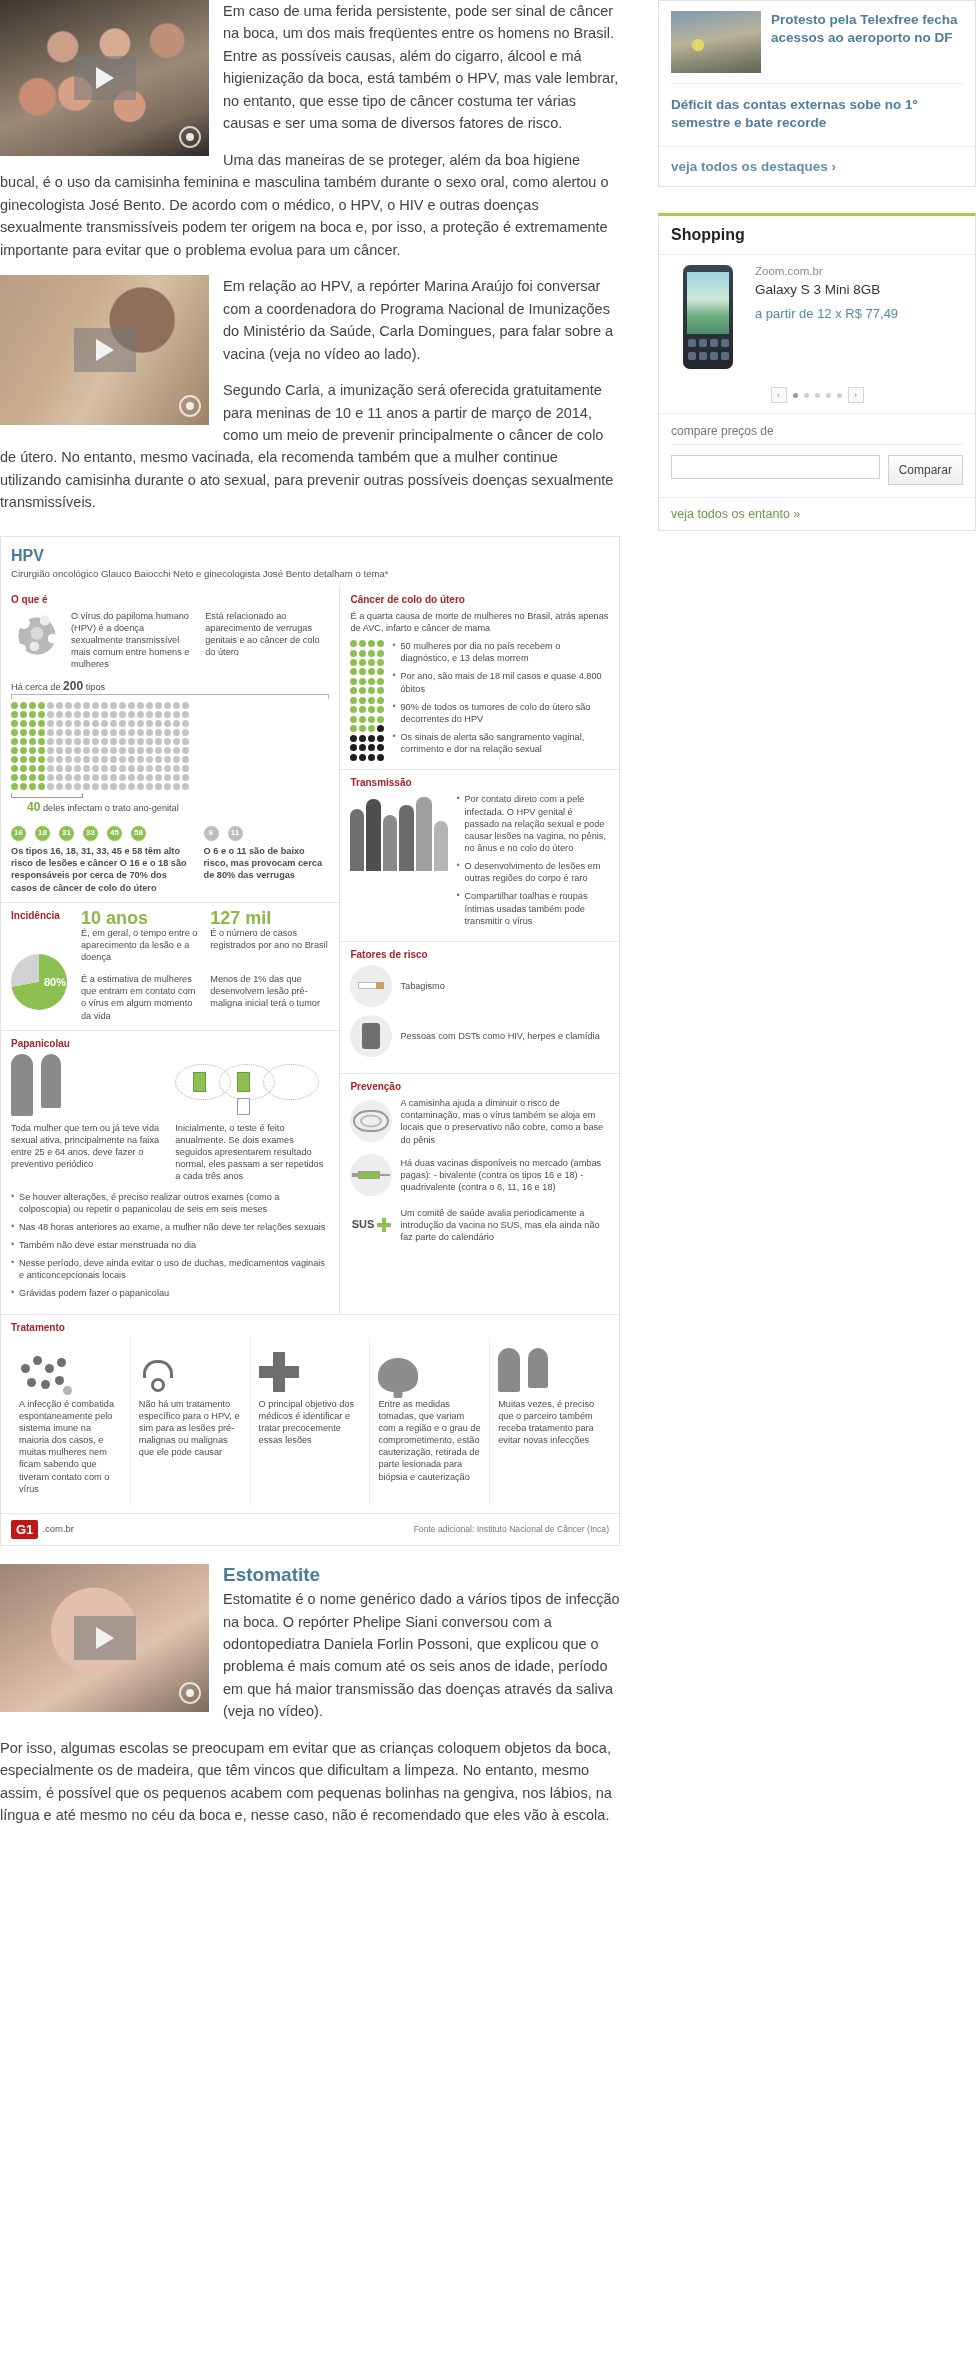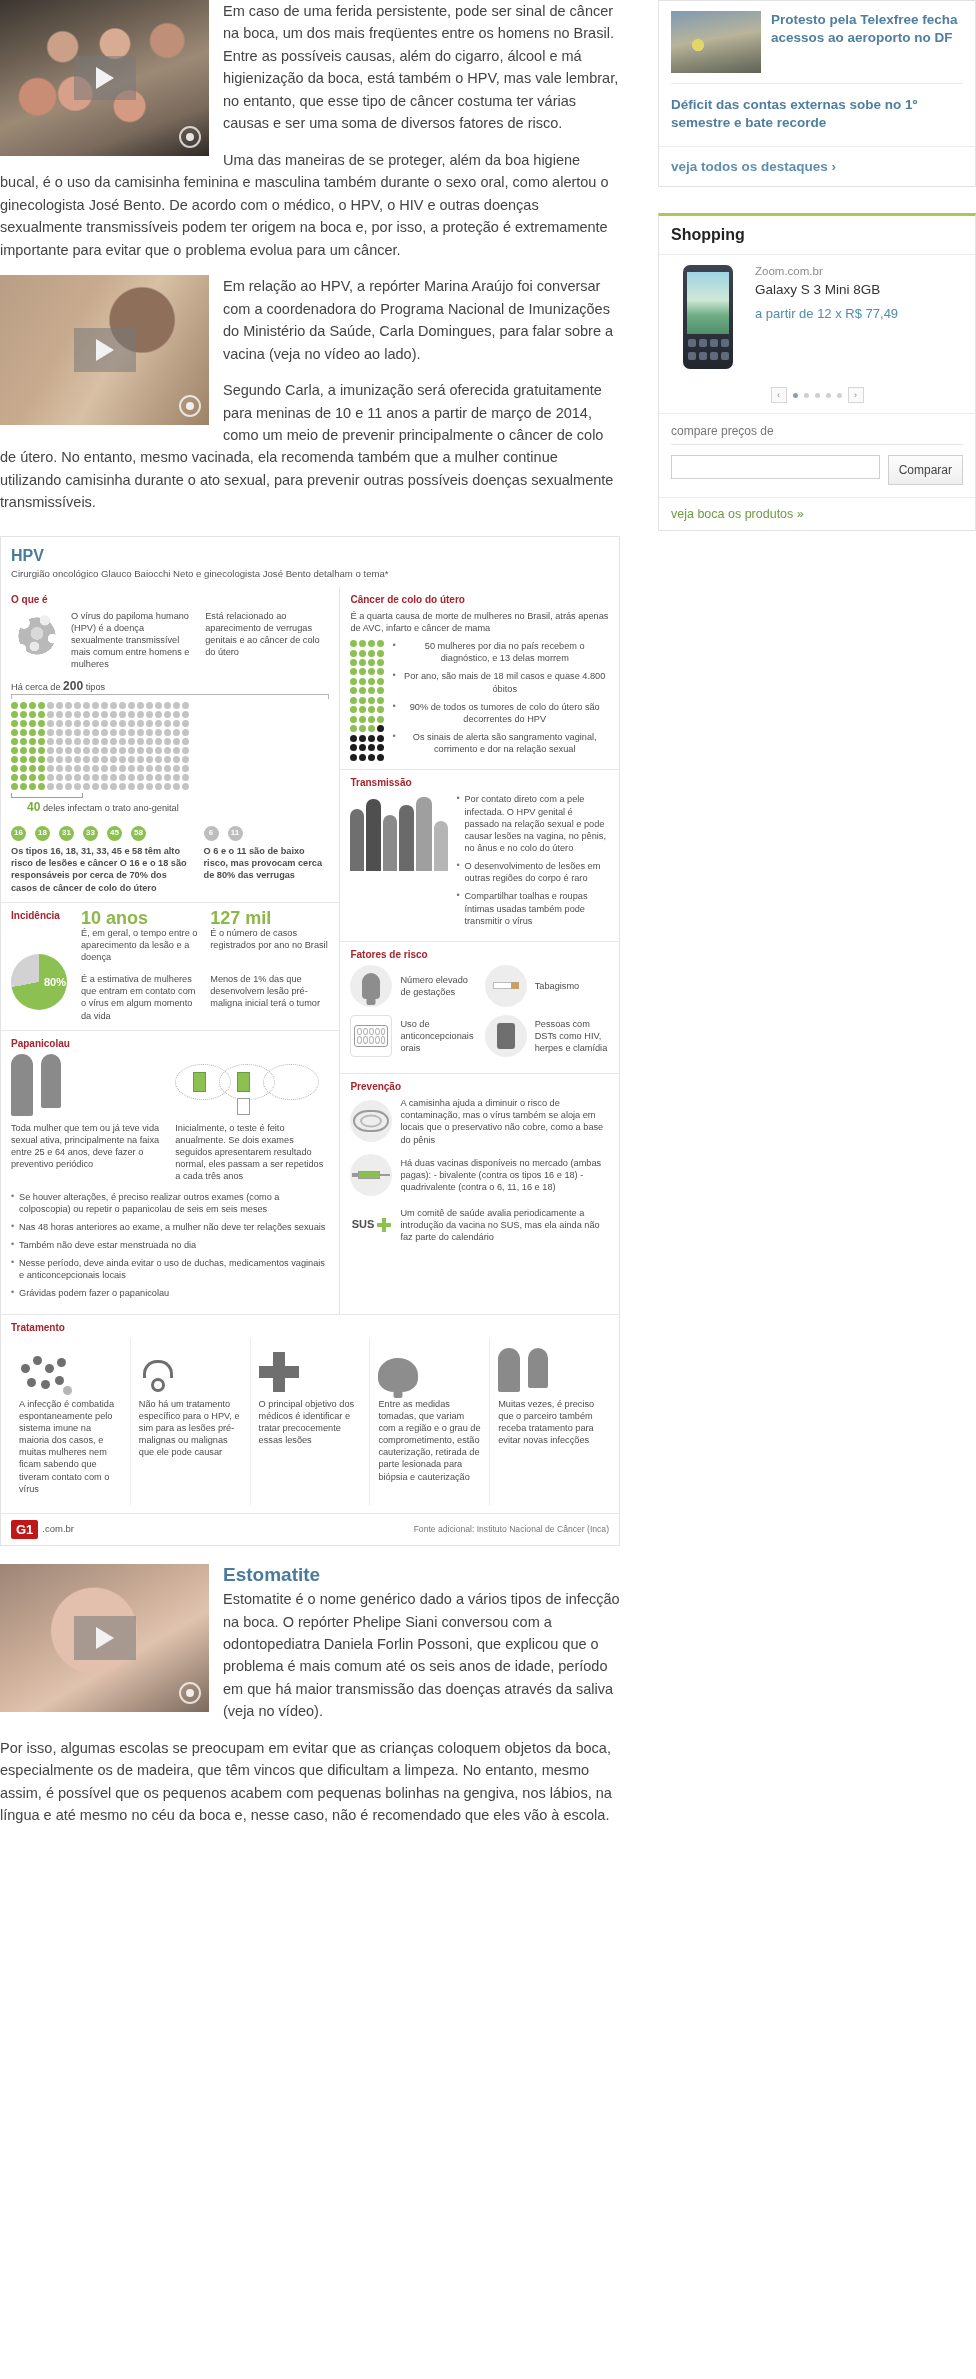--- a/index.html
+++ b/index.html
@@ -709,21 +709,21 @@
               </ul>
           </div>
 
         </div>
 
         <div class="colR">
 
           <div class="blk">
             <div class="hdg">Câncer de colo do útero</div>
             <div style="margin-bottom:6px;">É a quarta causa de morte de mulheres no Brasil, atrás apenas de AVC, infarto e câncer de mama</div>
-            <div style="display:flex; gap:8px;text-align:center;">
+            <div style="display:flex; gap:8px;">
               <div class="dotgrid" id="grid50" style="grid-template-columns: repeat(4, 7px); flex:0 0 auto;">
                   <span class="g"></span>
                   <span class="g"></span>
                   <span class="g"></span>
                   <span class="g"></span>
                   <span class="g"></span>
                   <span class="g"></span>
                   <span class="g"></span>
                   <span class="g"></span>
                   <span class="g"></span>
@@ -795,45 +795,20 @@
                   <li>Por contato direto com a pele infectada. O HPV genital é passado na relação sexual e pode causar lesões na vagina, no pênis, no ânus e no colo do útero</li>
                   <li>O desenvolvimento de lesões em outras regiões do corpo é raro</li>
                   <li>Compartilhar toalhas e roupas íntimas usadas também pode transmitir o vírus</li>
                 </ul>
             </div>
           </div>
 
           <div class="blk">
             <div class="hdg">Fatores de risco</div>
             <div class="two">
-              <div>
-                <div class="row-ico">
-                  <div class="circ-ico">
-                    <div class="uterus" style="width:18px;height:26px;border-radius:9px 9px 4px 4px;"></div>
-                  </div>
-                  <div class="tx">Número elevado de gestações</div>
-                </div>
-                <div class="row-ico">
-                  <div class="circ-ico" style="border-radius:4px;background:#fff;border:1px solid #e0e0e0;">
-                    <div class="pill-sheet">
-                        <i></i>
-                        <i></i>
-                        <i></i>
-                        <i></i>
-                        <i></i>
-                        <i></i>
-                        <i></i>
-                        <i></i>
-                        <i></i>
-                        <i></i>
-                      </div>
-                  </div>
-                  <div class="tx">Uso de anticoncepcionais orais</div>
-                </div>
-              </div>
               <div>
                 <div class="row-ico">
                   <div class="circ-ico">
                       <div class="cig"></div>
                     </div>
                   <div class="tx">Tabagismo</div>
                 </div>
                 <div class="row-ico">
                   <div class="circ-ico">
                       <div class="virus-cell"></div>
@@ -995,17 +970,17 @@
         <span class="d"></span>
         <div class="arrow">›</div>
       </div>
       <div class="cmp">
         <div class="cmp-label">compare preços de</div>
         <div class="cmp-row">
           <input type="text" placeholder="" style="">
           <button>Comparar</button>
         </div>
       </div>
-      <div class="shop-ft">veja boca os produtos »</div>
+      <div class="shop-ft">veja todos os entanto »</div>
     </div>
 
   </div>
 </div>
 
 </body></html>

